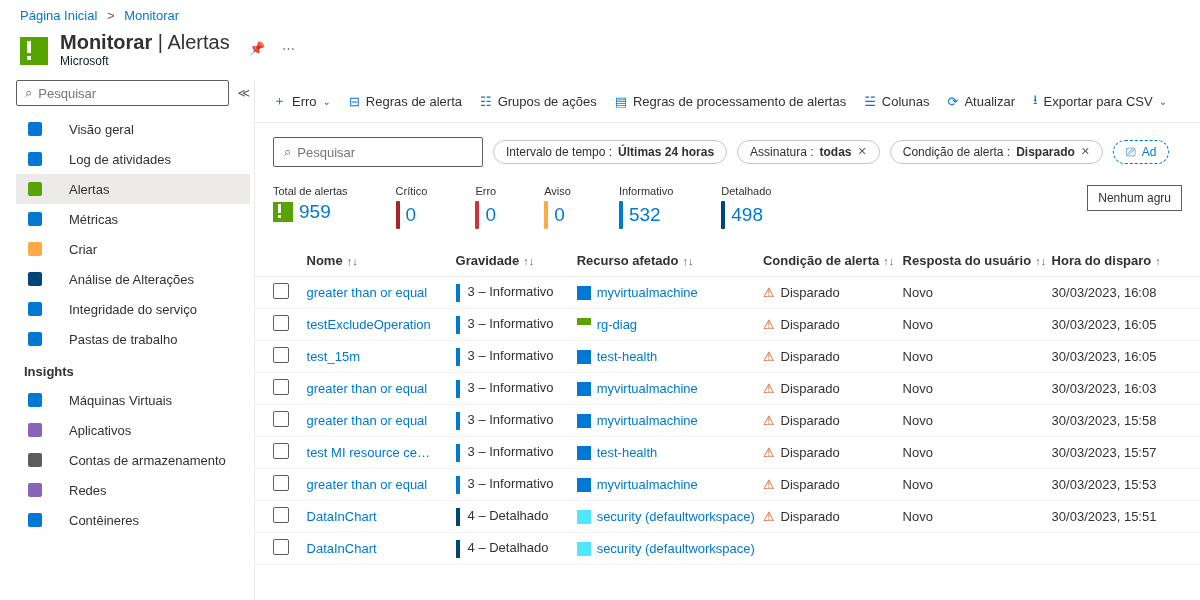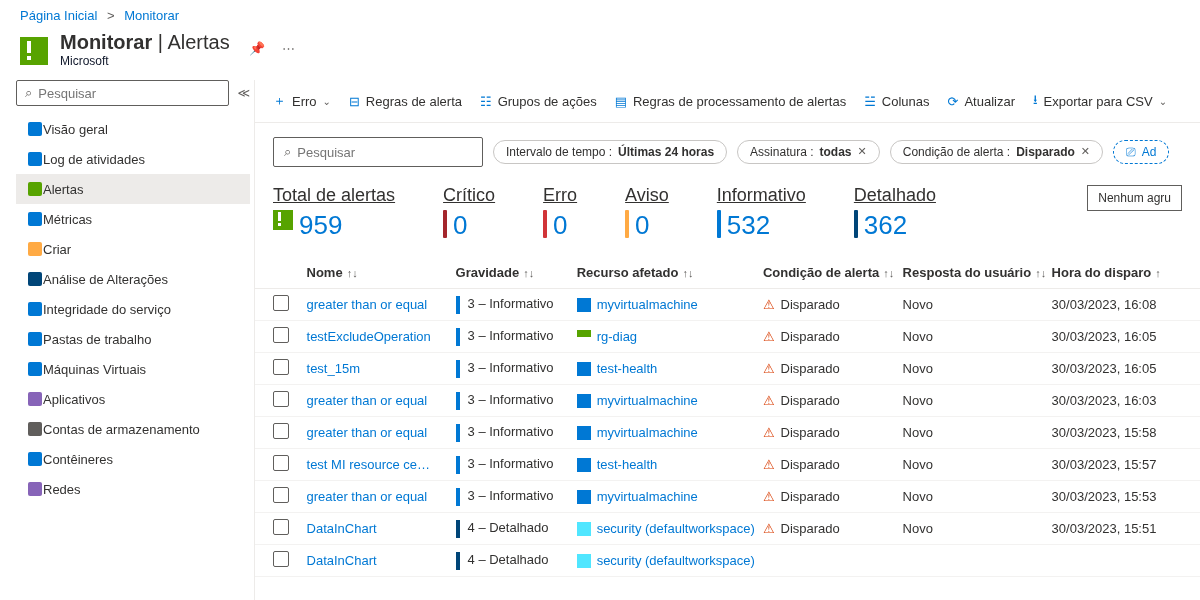--- a/index.html
+++ b/index.html
@@ -19,41 +19,41 @@
 .header-actions { display:flex; gap:16px; margin-left:8px; margin-top:10px; color:#605e5c; }
 .pin-icon, .more-icon { cursor:pointer; }
 
 .layout { display:flex; height: 540px; }
 .sidebar { width: 255px; border-right:1px solid #edebe9; padding: 0 4px 0 16px; }
 .search-row { display:flex; align-items:center; gap:8px; margin-bottom:8px; }
 .search-box { flex:1; display:flex; align-items:center; border:1px solid #605e5c; padding:4px 8px; border-radius:2px; }
 .search-box input { border:none; outline:none; flex:1; font-size:13px; }
 .collapse-btn { color:#605e5c; font-size:12px; cursor:pointer; }
 
-.nav-item { display:flex; align-items:center; gap:0; padding:7px 8px; cursor:pointer; border-left:3px solid transparent; }
+.nav-item { display:flex; align-items:center; gap:26px; padding:7px 8px; cursor:pointer; border-left:3px solid transparent; }
 .nav-item.active { background:#edebe9; border-left:3px solid transparent; }
 .nav-item .nav-icon { width:16px; height:16px; display:inline-flex; align-items:center; justify-content:center; }
 .nav-section { font-weight:600; padding:10px 8px 6px; font-size:13px; }
 
 .main { flex:1; padding:0; overflow:hidden; }
 .toolbar { display:flex; align-items:center; gap:18px; padding:10px 18px; border-bottom:1px solid #edebe9; font-size:13px; }
 .toolbar .tb-item { display:flex; align-items:center; gap:6px; cursor:pointer; color:#323130; }
 .toolbar .tb-item .tb-icon { color:#0078d4; }
 
 .filter-row { display:flex; align-items:center; gap:10px; padding:14px 18px 10px; }
 .filter-search { display:flex; align-items:center; border:1px solid #605e5c; padding:6px 10px; width:210px; border-radius:2px; }
 .filter-search input { border:none; outline:none; flex:1; font-size:13px; }
 .pill { border:1px solid #c8c6c4; border-radius:14px; padding:4px 12px; font-size:12px; display:flex; gap:6px; cursor:pointer; }
 .pill b { font-weight:600; }
 .pill .x { color:#605e5c; font-size:11px; }
 .pill-add { color:#0078d4; border:1px dashed #0078d4; }
 
 .summary { display:flex; align-items:flex-start; gap:48px; padding:8px 18px 14px; }
-.summary-item .label { font-size:18px; color:#323130; margin-bottom:4px;text-decoration:underline; }
-.summary-item .val { font-size:26px; color:#0078d4; font-weight:400; display:flex; align-items:flex-start; gap:6px; }
+.summary-item .label { font-size:11px; color:#323130; margin-bottom:4px; }
+.summary-item .val { font-size:19px; color:#0078d4; font-weight:400; display:flex; align-items:center; gap:6px; }
 .bar { width:4px; height:28px; display:inline-block; border-radius:1px; } .bar-crit{ background:#a4262c } .bar-err{ background:#d13438 } .bar-warn{ background:#ffaa44 } .bar-info{ background:#0078d4 } .bar-verb{ background:#004578 }
 .total-icon { width:20px; height:20px; background:#57a300; display:inline-block; position:relative; }
 .total-icon::before{content:'';position:absolute;left:5px;top:2px;width:3px;height:9px;background:#fff}
 .total-icon::after{content:'';position:absolute;left:5px;top:13px;width:3px;height:3px;background:#fff}
 .grouping { margin-left:auto; border:1px solid #605e5c; padding:5px 10px; font-size:12px; }
 
 .table-head { display:flex; align-items:center; padding:10px 18px 8px; border-bottom:1px solid #edebe9; font-size:13px; font-weight:600; gap:0; }
 .table-row { display:flex; align-items:center; padding:6px 18px; border-bottom:1px solid #f3f2f1; font-size:13px; }
 .col-chk{width:36px} .col-name{width:160px} .col-sev{width:130px} .col-res{width:200px} .col-cond{width:150px} .col-user{width:160px} .col-time{width:140px}
 .sort { color:#605e5c; font-size:11px; margin-left:4px; }
@@ -136,20 +136,21 @@
           </span>
           <span>Integridade do serviço</span>
         </div>
         <div class="nav-item">
           <span class="nav-icon">
             <span style="display:inline-block;width:14px;height:14px;background:#0078d4;border-radius:2px"></span>
           </span>
           <span>Pastas de trabalho</span>
         </div>
       </div>
+    <div class="nav-section">Insights</div>
     <div id="nav-insights">
         <div class="nav-item">
           <span class="nav-icon">
             <span style="display:inline-block;width:14px;height:14px;background:#0078d4;border-radius:2px"></span>
           </span>
           <span>Máquinas Virtuais</span>
         </div>
         <div class="nav-item">
           <span class="nav-icon">
             <span style="display:inline-block;width:14px;height:14px;background:#8764b8;border-radius:2px"></span>
@@ -157,29 +158,29 @@
           <span>Aplicativos</span>
         </div>
         <div class="nav-item">
           <span class="nav-icon">
             <span style="display:inline-block;width:14px;height:14px;background:#605e5c;border-radius:2px"></span>
           </span>
           <span>Contas de armazenamento</span>
         </div>
         <div class="nav-item">
           <span class="nav-icon">
+            <span style="display:inline-block;width:14px;height:14px;background:#8764b8;border-radius:2px"></span>
+          </span>
+          <span>Redes</span>
+        </div>
+        <div class="nav-item">
+          <span class="nav-icon">
             <span style="display:inline-block;width:14px;height:14px;background:#0078d4;border-radius:2px"></span>
           </span>
           <span>Contêineres</span>
-        </div>
-        <div class="nav-item">
-          <span class="nav-icon">
-            <span style="display:inline-block;width:14px;height:14px;background:#8764b8;border-radius:2px"></span>
-          </span>
-          <span>Redes</span>
         </div>
       </div>
   </div>
 
   <div class="main">
     <div class="toolbar">
       <div class="tb-item">
           <span class="tb-icon">＋</span>
           <span>Erro</span>
           <span style="font-size:10px;color:#605e5c">⌄</span>
@@ -269,21 +270,21 @@
         <div class="label">Informativo</div>
         <div class="val">
             <span class="bar bar-info"></span>
             <span>532</span>
           </div>
       </div>
       <div class="summary-item">
         <div class="label">Detalhado</div>
         <div class="val">
             <span class="bar bar-verb"></span>
-            <span>362</span>
+            <span>498</span>
           </div>
       </div>
       <div class="grouping">Nenhum agru</div>
     </div>
 
     <div class="table-head">
       <div class="col-chk"></div>
       <div class="col-name"><span>Nome</span><span class="sort">↑↓</span></div>
       <div class="col-sev"><span>Gravidade</span><span class="sort">↑↓</span></div>
       <div class="col-res"><span>Recurso afetado</span><span class="sort">↑↓</span></div>

